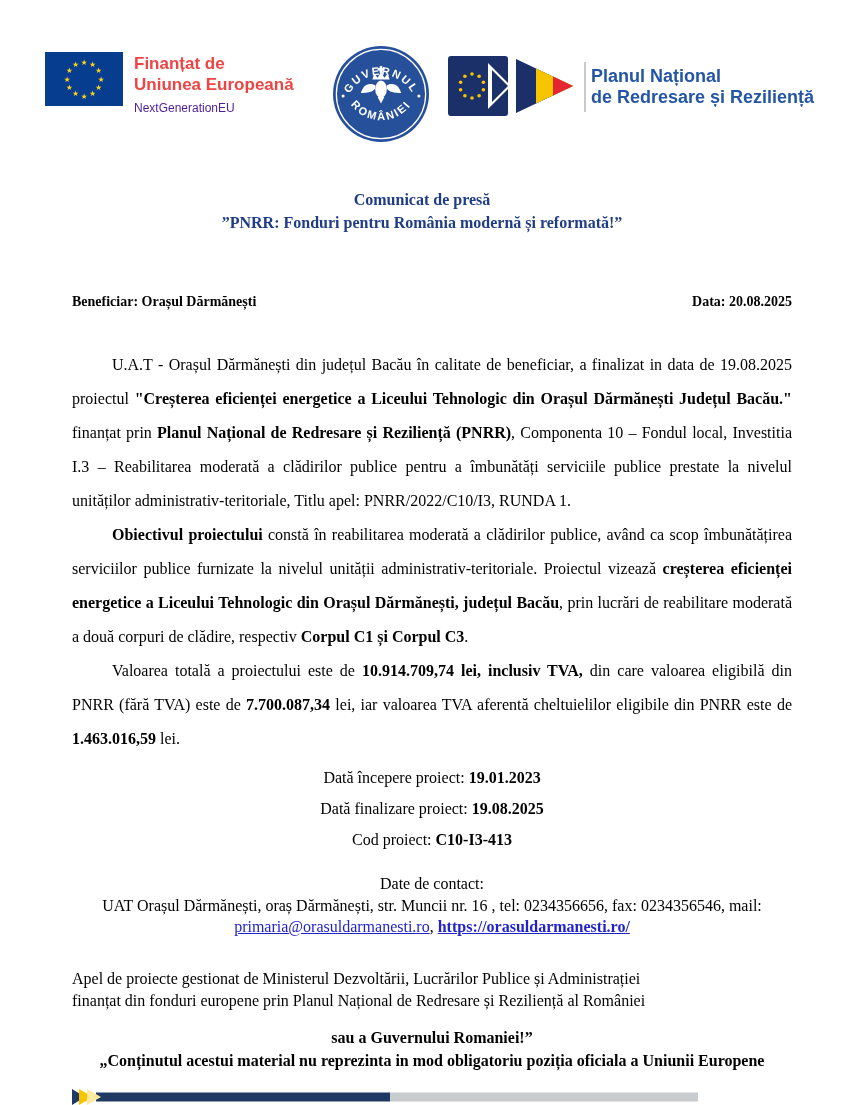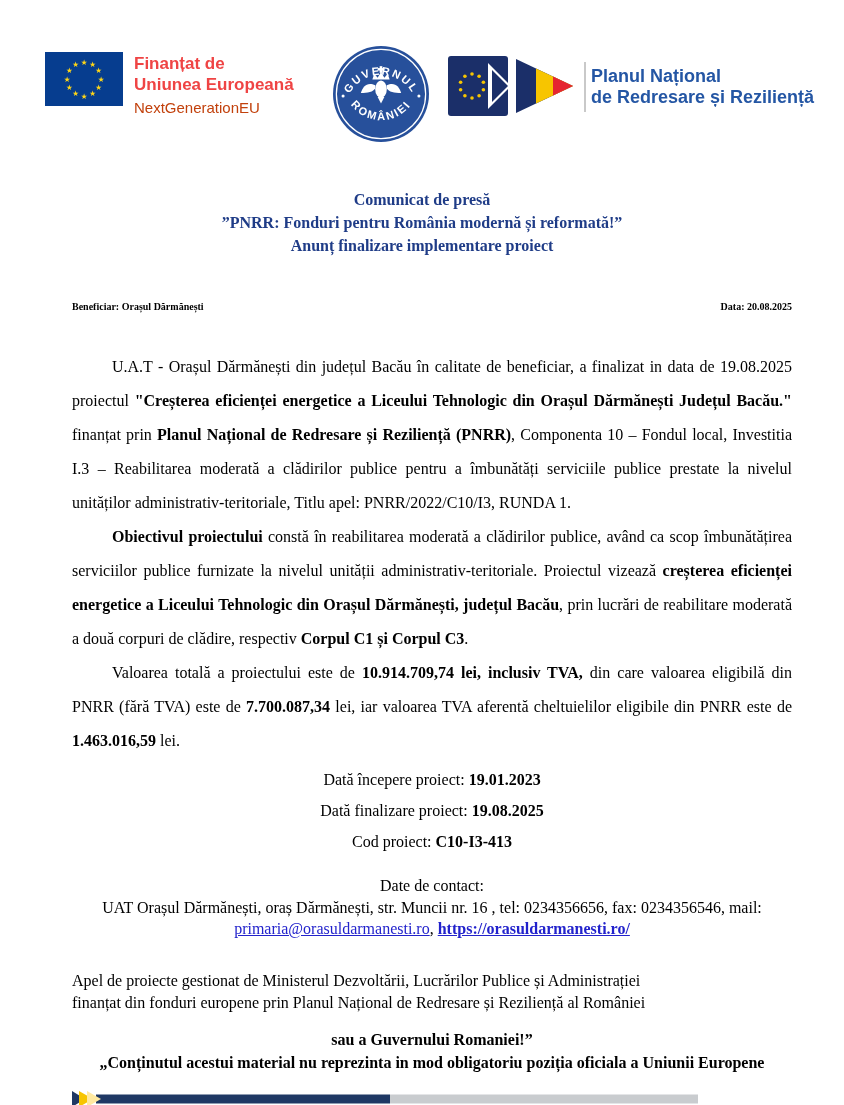--- a/index.html
+++ b/index.html
@@ -6,29 +6,29 @@
   html,body { background:#e9e9e9; }
   .page {
     width:844px; height:1105px; margin:0 auto; background:#ffffff;
     font-family:"Liberation Serif", serif; color:#000; position:relative; overflow:hidden;
   }
   
   .logos { display:flex; justify-content:space-between; align-items:flex-start; padding:52px 30px 0 45px; }
   .eu-block { display:flex; gap:11px; align-items:flex-start; }
   .eu-text { font-family:"Liberation Sans", sans-serif; padding-top:1px; }
   .eu-text .l1, .eu-text .l2 { font-weight:bold; color:#ef4444; font-size:17px; line-height:21px; }
-  .eu-text .l3 { color:#c2410c; font-size:15px; line-height:22px; margin-top:2px; }
+  .eu-text .l3 { color:#4c1d95; font-size:12px; line-height:22px; margin-top:2px; }
   .seal { margin-top:-6px; margin-left:20px; }
   .pnrr-block { display:flex; align-items:center; gap:1px; margin-top:2px; }
   .pnrr-text { font-family:"Liberation Sans", sans-serif; font-weight:bold; color:#2456a4; font-size:18px; line-height:21.5px; }
   
   .title { margin-top:46px; text-align:center; color:#1f3c87; font-weight:bold; font-size:16px; line-height:23px; }
   
   .content { padding:0 52px 0 72px; }
-  .meta-row { display:flex; justify-content:space-between; font-weight:bold; font-size:10px; margin-top:44px; }
+  .meta-row { display:flex; justify-content:space-between; font-weight:bold; font-size:14px; margin-top:60px; }
   .body-par { text-align:justify; text-indent:40px; font-size:16px; line-height:34px; }
   .body-par:first-of-type { margin-top:38px; }
   .b { font-weight:bold; }
   .u { text-decoration:underline; }
   .link { color:#2222cc; cursor:pointer; }
   .proj-lines { text-align:center; font-size:16px; line-height:31px; margin-top:6px; }
   .contact { font-size:16px; line-height:21.5px; margin-top:18px;text-align:center; }
   .apel { text-align:left; font-size:16px; line-height:22px; margin-top:30px; }
   .disclaimer { text-align:center; font-weight:bold; font-size:16px; line-height:23px; margin-top:14px; }
   
@@ -117,21 +117,20 @@
       <div class="pnrr-text">
         <div>Planul Național</div>
         <div>de Redresare și Reziliență</div>
       </div>
     </div>
   </div>
 
   <div class="title">
     <div>Comunicat de presă</div>
     <div>”PNRR: Fonduri pentru România modernă și reformată!”</div>
-    <div>Anunț finalizare implementare proiect</div>
   </div>
 
   <div class="content">
 
     <div class="meta-row">
       <span>Beneficiar: Orașul Dărmănești</span>
       <span>Data: 20.08.2025</span>
     </div>
 
     <p class="body-par"><span>U.A.T - Orașul Dărmănești din județul Bacău în calitate de beneficiar, a finalizat in data de 19.08.2025 proiectul  </span><span class="b">"Creșterea eficienței energetice a Liceului Tehnologic din Orașul Dărmănești Județul Bacău."</span><span> finanțat prin </span><span class="b">Planul Național de Redresare și Reziliență (PNRR)</span><span>, Componenta 10 – Fondul local, Investitia I.3 – Reabilitarea moderată a clădirilor publice pentru a îmbunătăți serviciile publice prestate la nivelul unităților administrativ-teritoriale, Titlu apel: PNRR/2022/C10/I3, RUNDA 1.</span></p>

